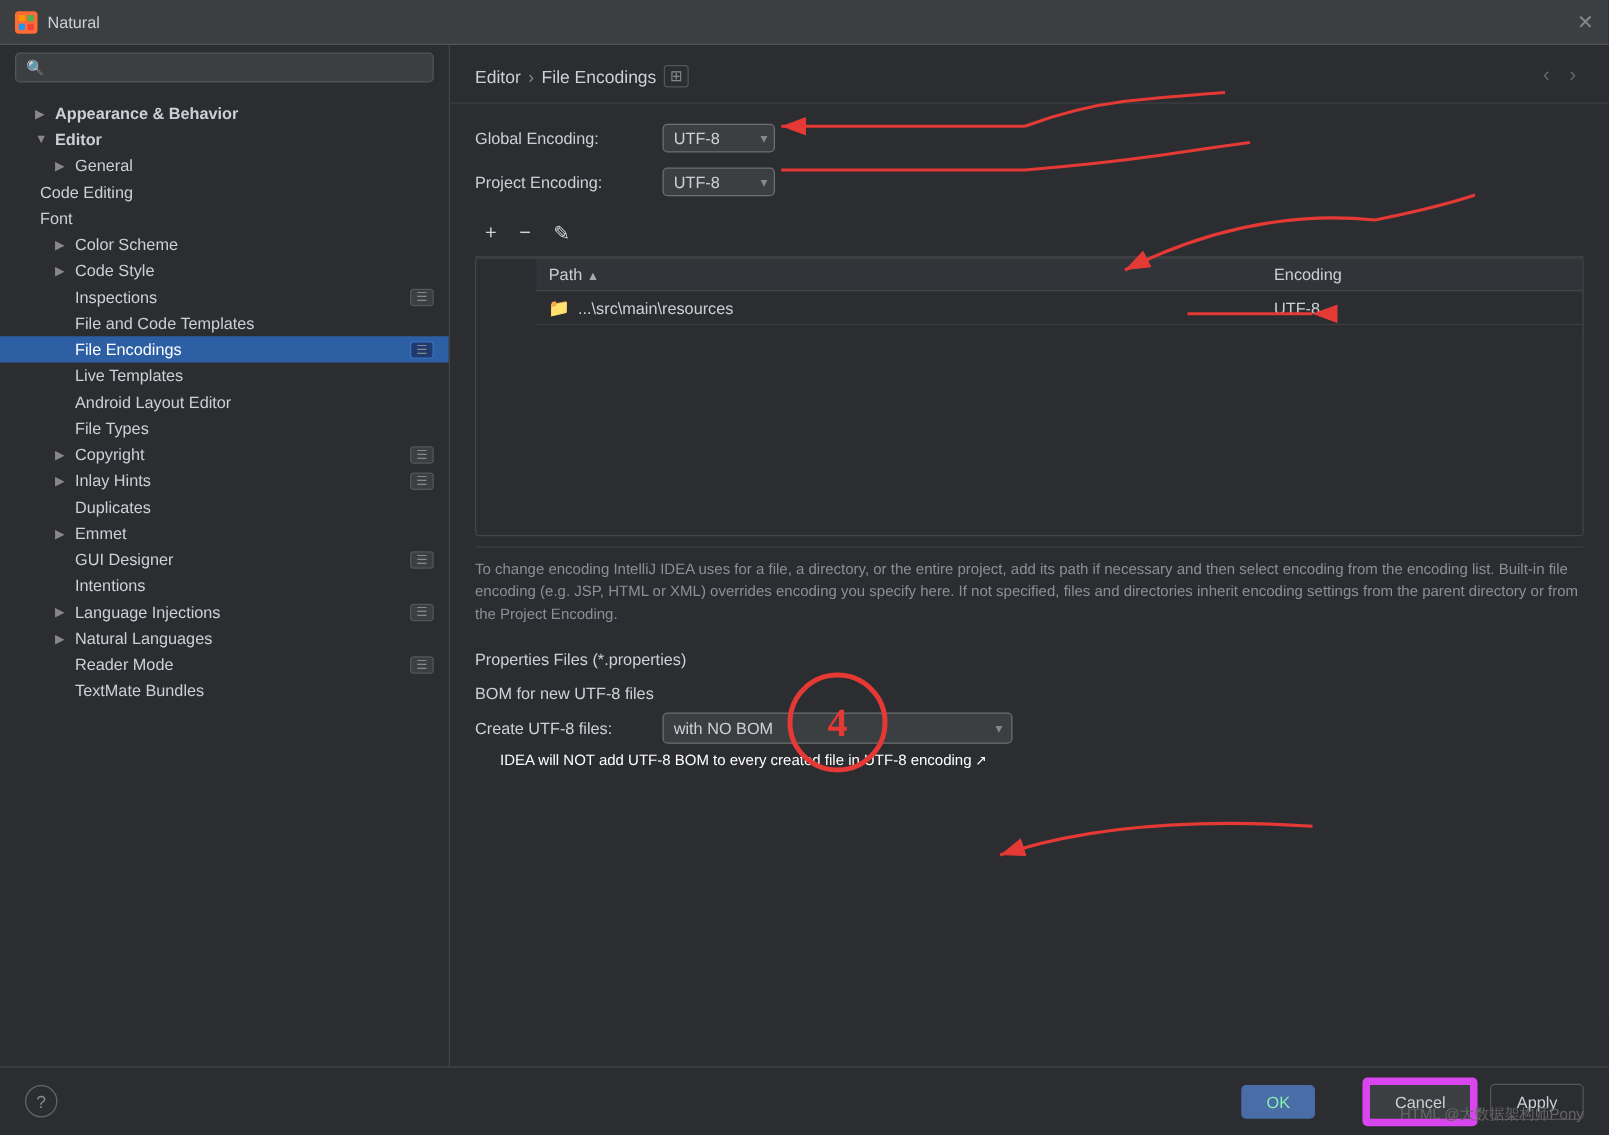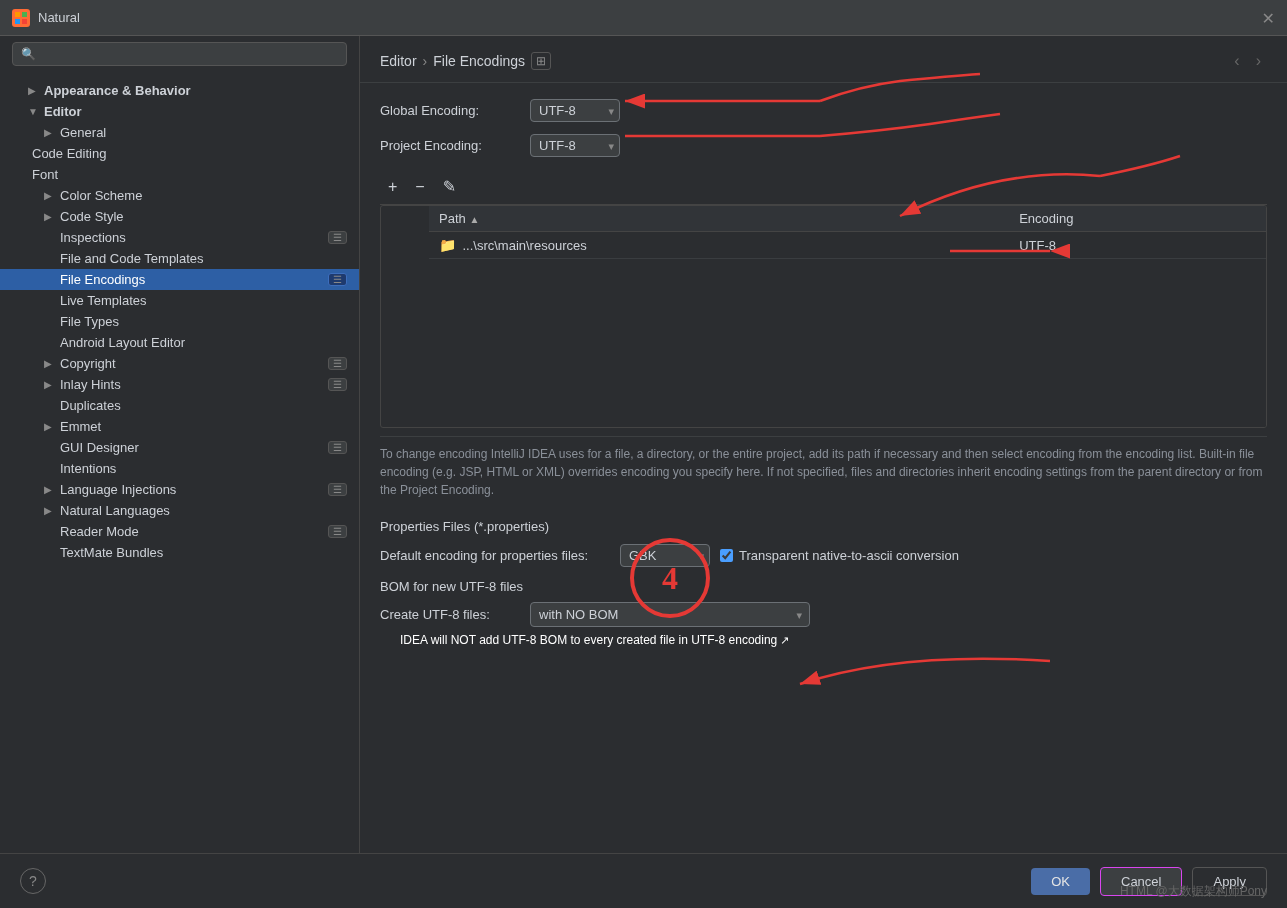--- a/index.html
+++ b/index.html
@@ -395,26 +395,27 @@
     }
     .action-btn {
       padding: 6px 20px;
       border-radius: 4px;
       font-size: 13px;
       cursor: pointer;
       border: none;
     }
     .btn-ok {
       background: #4a6da7;
-      color: #e5e5e5;
+      color: #86efac;
     }
     .btn-cancel {
       background: #3c3f41;
       color: #cdd1d7;
-      border: 1px solid #d946ef;
+      border: 6px solid #d946ef;
+      margin-left: 28px;
     }
     .btn-apply {
       background: #2b2d30;
       color: #cdd1d7;
       border: 1px solid #555;
     }
 
     
     .watermark {
       position: absolute;
@@ -517,26 +518,26 @@
         <span class="badge" style="background:#1e3a6e; border-color:#3d6ebc">☰</span>
       </div>
 
       <div class="tree-item indent-2">
         <span class="tree-arrow"> </span>
         <span>Live Templates</span>
       </div>
 
       <div class="tree-item indent-2">
         <span class="tree-arrow"> </span>
+        <span>Android Layout Editor</span>
+      </div>
+
+      <div class="tree-item indent-2">
+        <span class="tree-arrow"> </span>
         <span>File Types</span>
-      </div>
-
-      <div class="tree-item indent-2">
-        <span class="tree-arrow"> </span>
-        <span>Android Layout Editor</span>
       </div>
 
       <div class="tree-item indent-2">
         <span class="tree-arrow">▶</span>
         <span>Copyright</span>
         <span class="badge">☰</span>
       </div>
 
       <div class="tree-item indent-2">
         <span class="tree-arrow">▶</span>
@@ -654,32 +655,20 @@
               <td>UTF-8</td>
             </tr>
           </tbody>
         </table>
         <div style="height: 160px; background: #2b2d30;"></div>
       </div>
 
       <div class="info-text">To change encoding IntelliJ IDEA uses for a file, a directory, or the entire project, add its path if necessary and then select encoding from the encoding list. Built-in file encoding (e.g. JSP, HTML or XML) overrides encoding you specify here. If not specified, files and directories inherit encoding settings from the parent directory or from the Project Encoding.</div>
 
       <div class="section-title">Properties Files (*.properties)</div>
-      <div class="prop-row">
-        <span class="prop-label">Default encoding for properties files:</span>
-        <div class="select-wrapper">
-          <select class="encoding-select">
-            <option>GBK</option>
-          </select>
-        </div>
-        <div class="checkbox-row">
-          <input type="checkbox" class="checkbox-input" checked="" style="">
-          <span>Transparent native-to-ascii conversion</span>
-        </div>
-      </div>
 
       <div class="bom-section">
         <div class="bom-title">BOM for new UTF-8 files</div>
         <div class="create-row">
           <span class="create-label">Create UTF-8 files:</span>
           <div class="wide-select-wrapper">
             <select class="wide-select">
               <option>with NO BOM</option>
             </select>
           </div>

